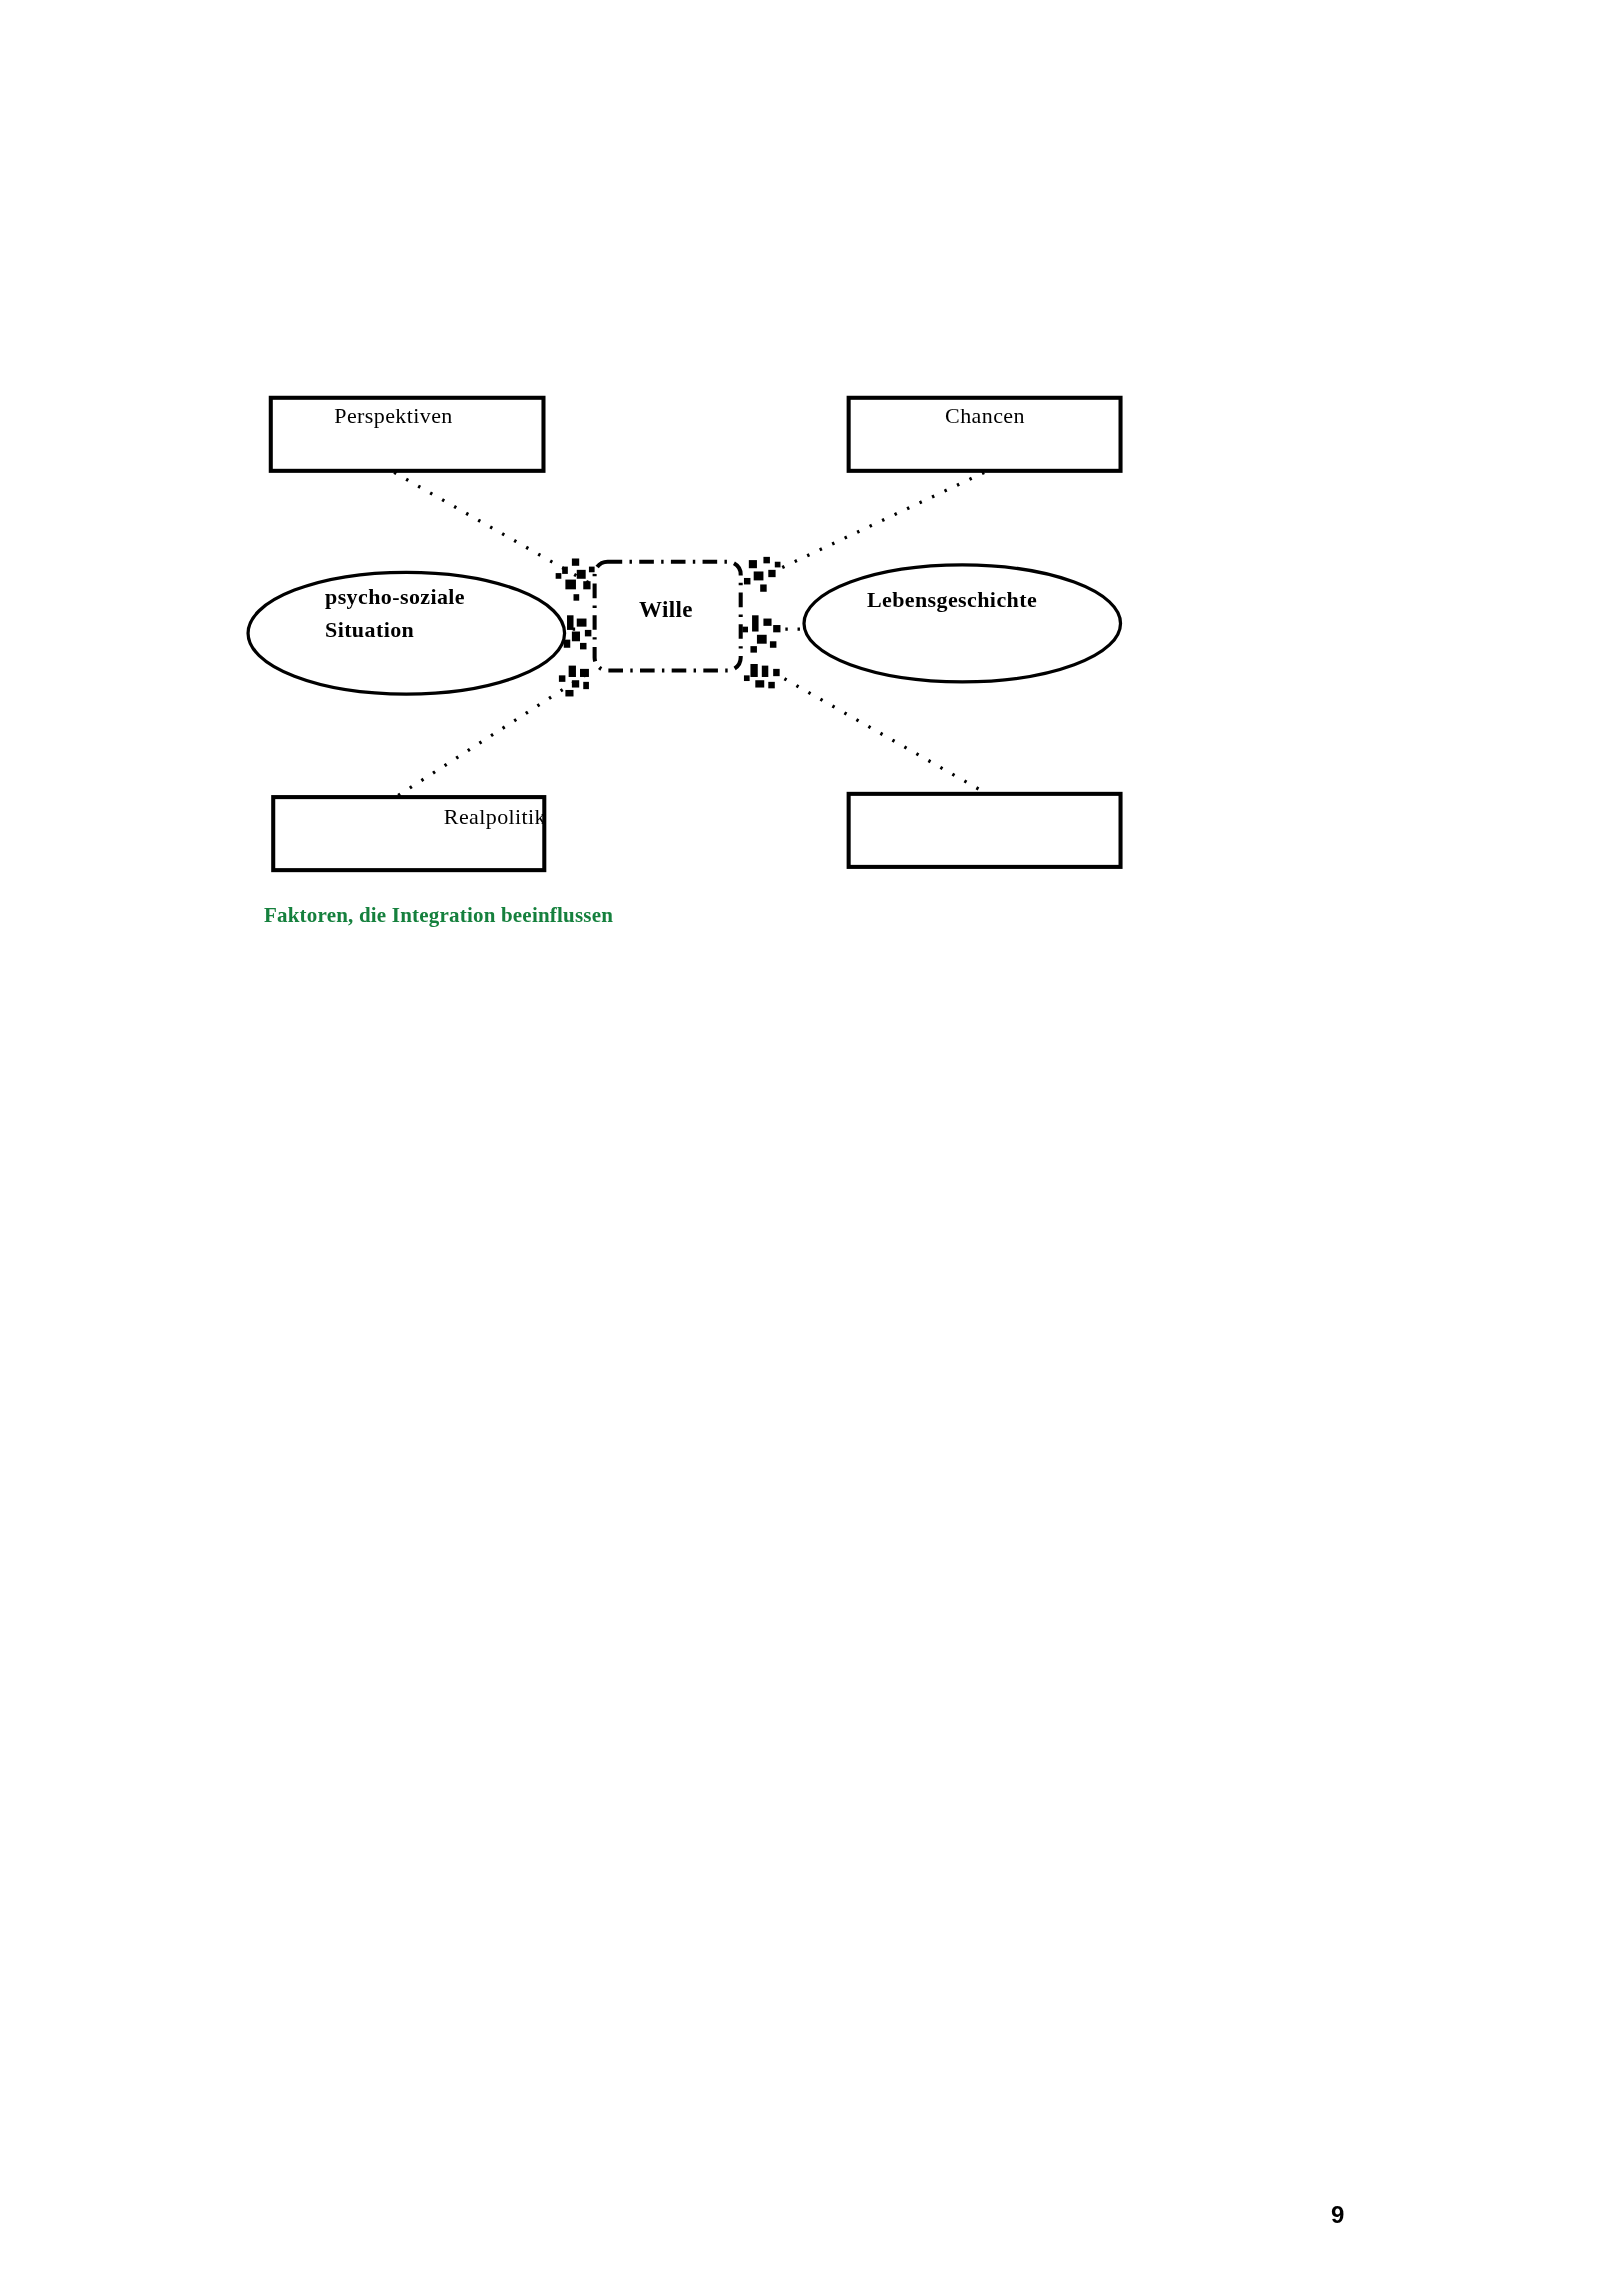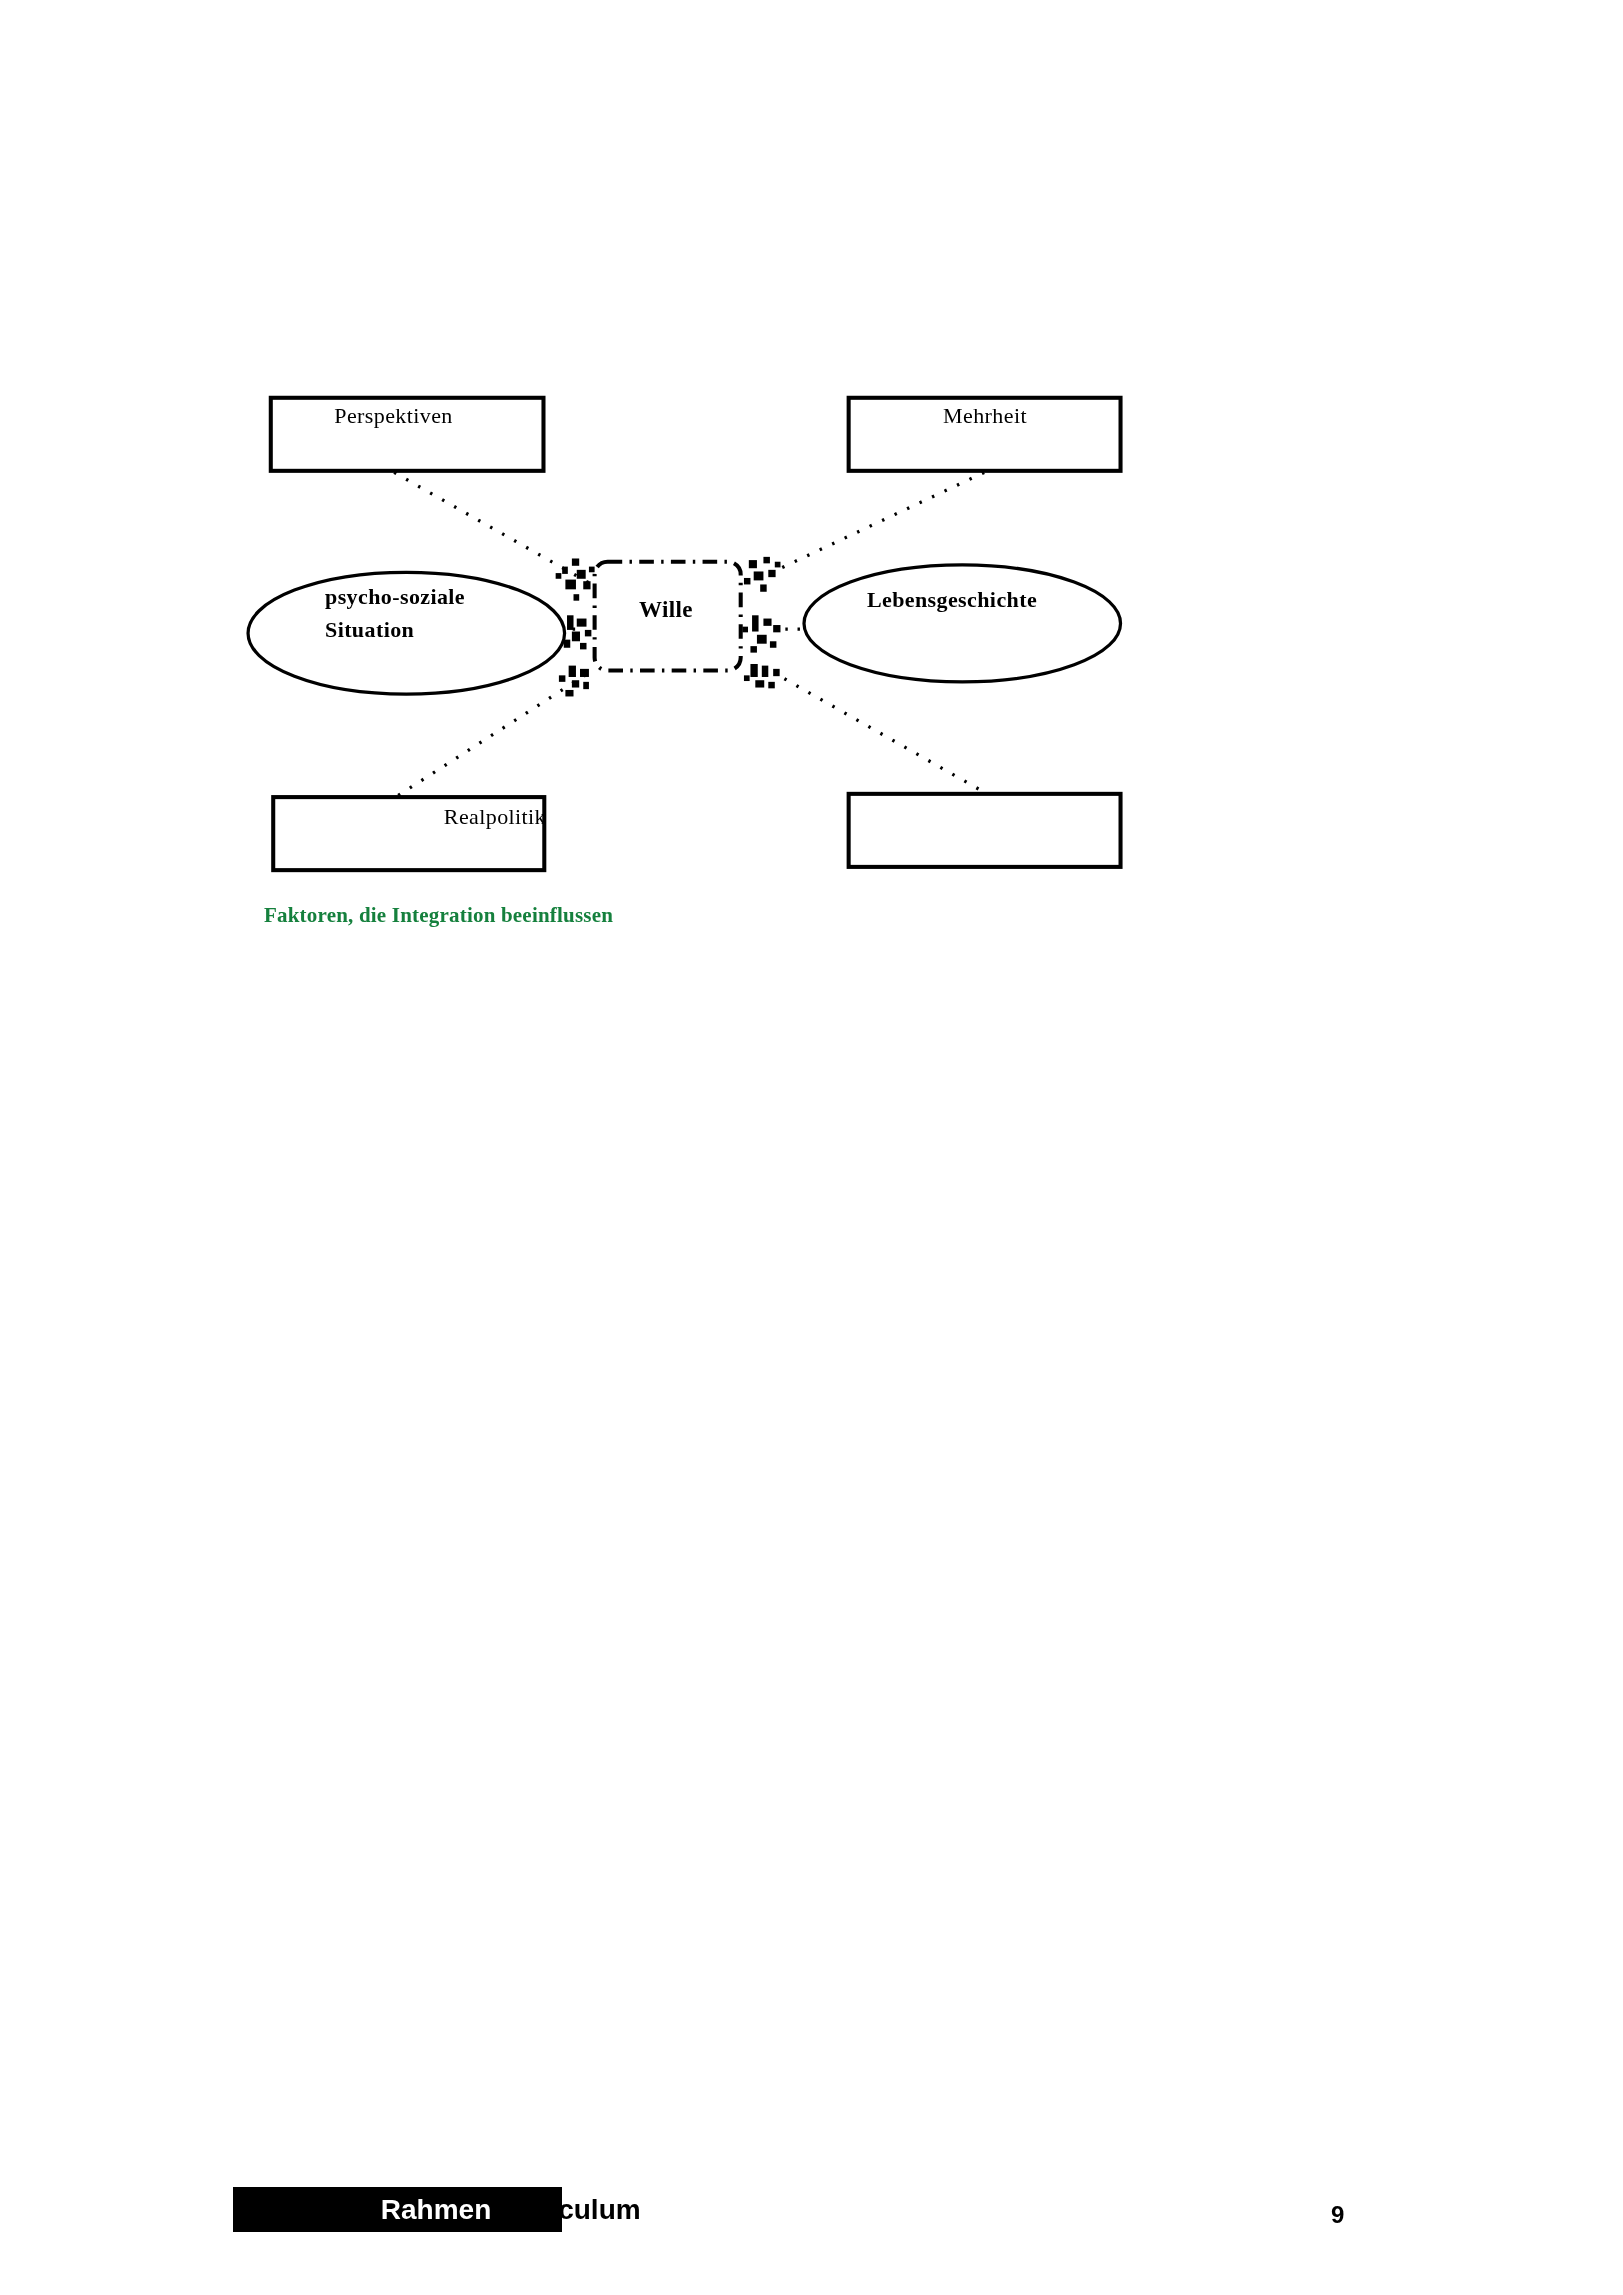--- a/index.html
+++ b/index.html
@@ -226,36 +226,32 @@
 
       <rect x="432" y="252" width="180" height="134" rx="16" ry="16" fill="#ffffff" stroke="#000000" stroke-width="5" stroke-dasharray="18 9 3 9"></rect>
 
       <rect x="36" y="542" width="334" height="90" fill="#ffffff" stroke="#000000" stroke-width="5"></rect>
 
       <rect x="745" y="538" width="335" height="90" fill="#ffffff" stroke="#000000" stroke-width="5"></rect>
     </svg>
 
     <div class="node-label rect-label" id="lbl-perspektiven">Perspektiven</div>
 
-    <div class="node-label rect-label" id="lbl-chancen">Mehrheit</div>
+    <div class="node-label rect-label" id="lbl-chancen">Chancen</div>
 
     <div class="node-label ellipse-label" id="lbl-psycho">psycho-soziale
 Situation</div>
 
     <div class="node-label ellipse-label" id="lbl-lebens">Lebensgeschichte</div>
 
     <div class="node-label center-label" id="lbl-mensch">Wille</div>
 
     <div class="node-label rect-label" id="lbl-realpolitik">Realpolitik</div>
 
   </div>
 
   <div id="caption">Faktoren, die Integration beeinflussen</div>
 
-  <div id="footer">
-    <div id="footer-bar"></div>
-    <div id="footer-brand"><span class="pad">&nbsp;&nbsp;&nbsp;&nbsp;&nbsp;&nbsp;&nbsp;&nbsp;&nbsp;&nbsp;&nbsp;&nbsp;&nbsp;&nbsp;&nbsp;&nbsp;&nbsp;&nbsp;&nbsp;</span><span class="on-bar">Rahmen</span><span class="off-bar">Curriculum</span></div>
-  </div>
 
   <div id="page-number">9</div>
 
 </div>
 
 
 </body></html>

